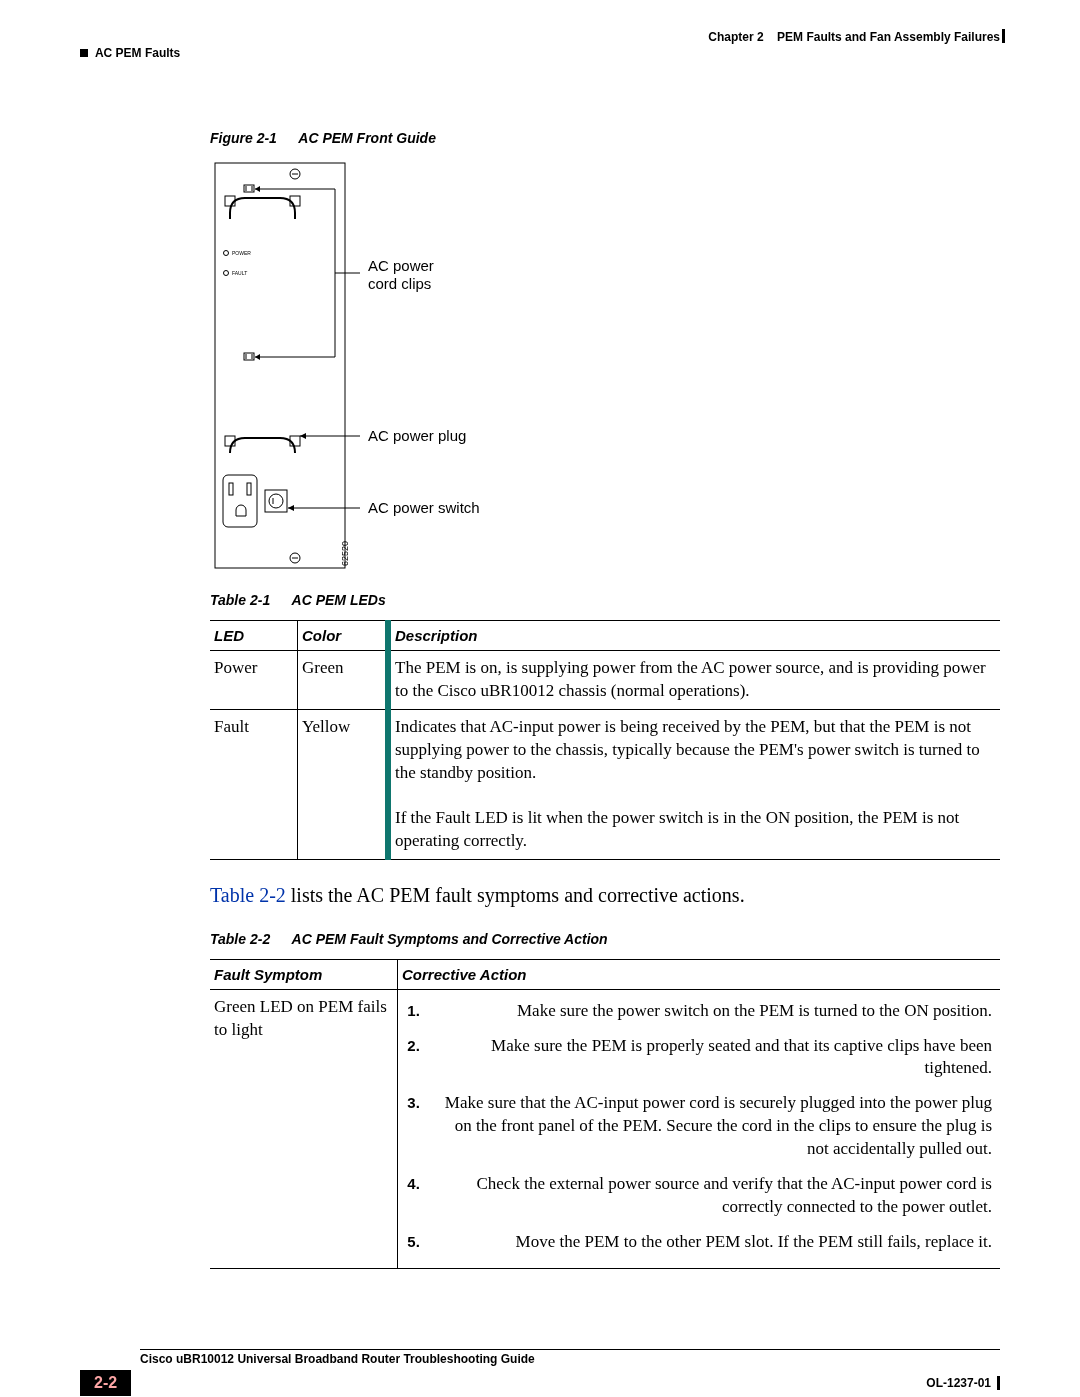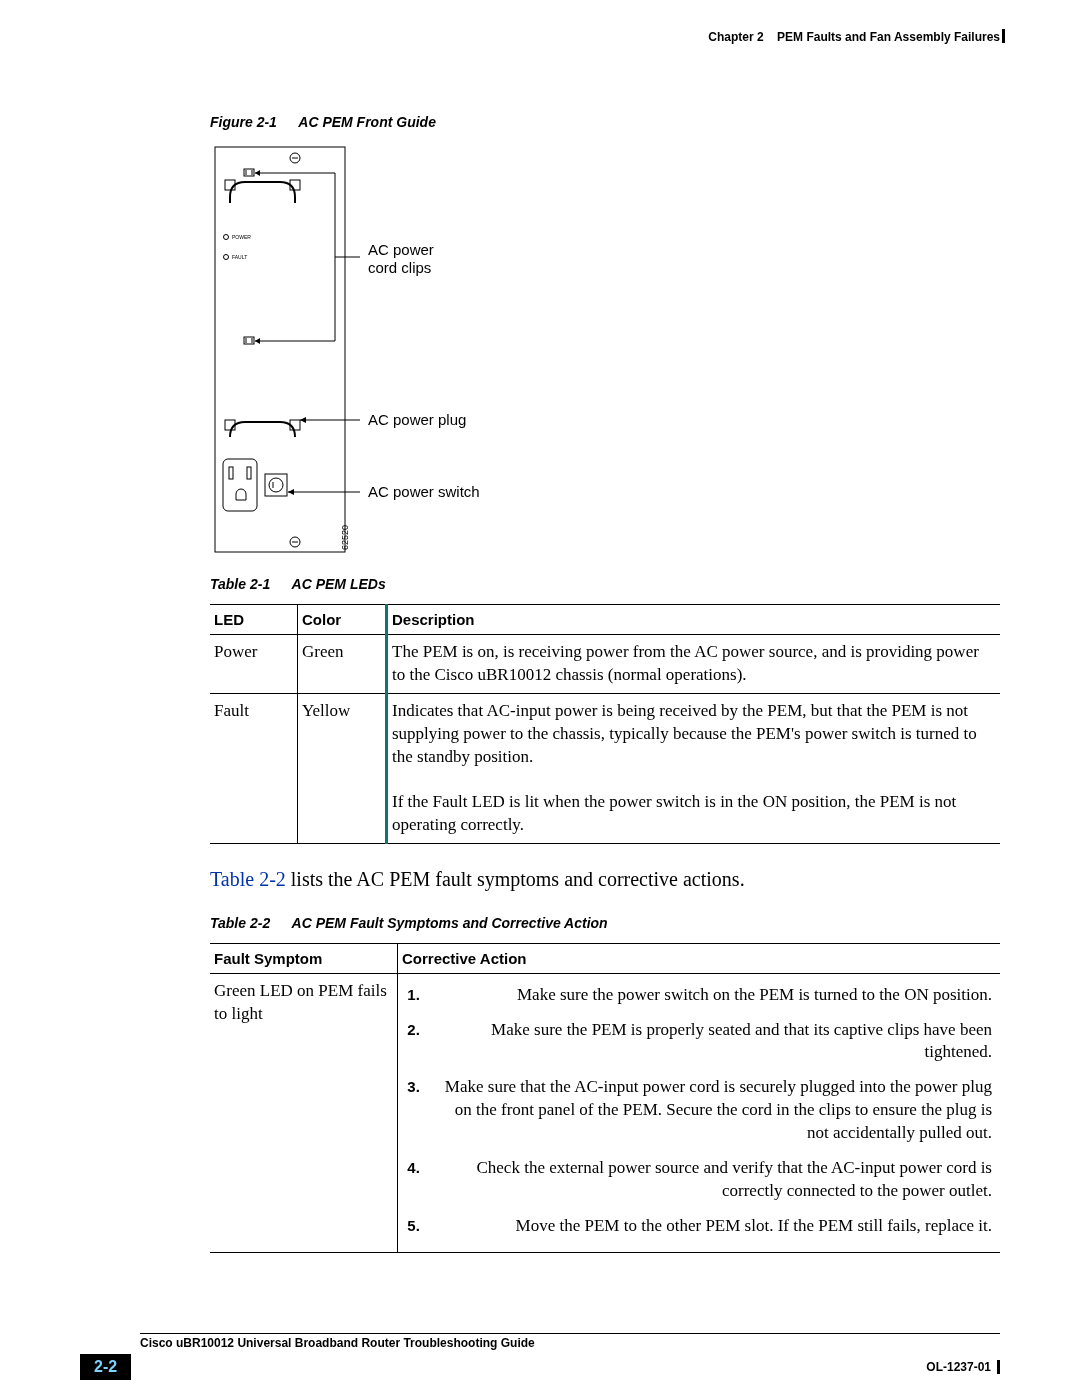--- a/index.html
+++ b/index.html
@@ -84,30 +84,31 @@
   }
   table.ct th {
     font-family: Arial, Helvetica, sans-serif;
     font-size: 15px;
     font-weight: bold;
     text-align: left;
     border-top: 1px solid #000;
     border-bottom: 1px solid #000;
     padding: 6px 8px 6px 4px;
     vertical-align: top;
+    font-style: italic;
   }
   table.ct td {
     padding: 6px 8px 6px 4px;
     vertical-align: top;
     line-height: 1.35;
   }
   table.ct tr.sepabove td { border-top: 1px solid #000; }
   table.ct tr.lastrow td { border-bottom: 1px solid #000; }
   .col-led   { width: 75px;  border-right: 1px solid #000; }
-  .col-color { width: 75px;  border-right: 3px solid #0f766e; }
+  .col-color { width: 75px;  border-right: 6px solid #0f766e; }
   .col-desc  { }
   .col-fs    { width: 175px; border-right: 1px solid #000; }
   .col-ca    { }
   ol.steps {
     margin: 0;
     padding-left: 22px;
   }
   ol.steps li {
     padding: 4px 0 8px 6px;
     text-align: right;
@@ -132,21 +133,21 @@
     margin-left: 60px;
     padding-top: 2px;
   }
   .footer-row {
     margin-top: 4px;
     display: flex;
     align-items: center;
   }
   .pagenum {
     background: #000;
-    color: #7dd3fc;
+    color: #fca5a5;
     font-family: Arial, Helvetica, sans-serif;
     font-weight: bold;
     font-size: 16px;
     padding: 4px 14px;
     margin-right: 4px;
   }
   .footer-right {
     margin-left: auto;
     font-family: Arial, Helvetica, sans-serif;
     font-size: 12px;
@@ -162,20 +163,24 @@
 </head>
 <body>
 
 <div class="page">
 
   <div class="header">
     <div class="header-right">
       <span>Chapter 2</span>&nbsp;&nbsp;&nbsp;
       <span>PEM Faults and Fan Assembly Failures</span>
       <span class="header-bar"></span>
+    </div>
+    <div class="header-left">
+      <span class="header-bullet"></span>
+      <span>AC PEM Faults</span>
     </div>
   </div>
 
   <div class="content">
 
     <div class="caption">
       <span class="capno">Figure 2-1</span>
       <span>AC PEM Front Guide</span>
     </div>
 
@@ -253,21 +258,21 @@
     <table class="ct">
       <tbody>
           <tr>
         <th class="col-led">LED</th>
         <th class="col-color">Color</th>
         <th class="col-desc">Description</th>
       </tr>
       <tr class="sepabove">
         <td class="col-led">Power</td>
         <td class="col-color">Green</td>
-        <td class="col-desc">The PEM is on, is receiving power from the AC power source, and is providing power to the Cisco uBR10012 chassis (normal operations).</td>
+        <td class="col-desc">The PEM is on, is supplying power from the AC power source, and is providing power to the Cisco uBR10012 chassis (normal operations).</td>
       </tr>
       <tr class="sepabove lastrow">
         <td class="col-led">Fault</td>
         <td class="col-color">Yellow</td>
         <td class="col-desc">
           <div>Indicates that AC-input power is being received by the PEM, but that the PEM is not supplying power to the chassis, typically because the PEM's power switch is turned to the standby position.</div>
           <div style="margin-top:22px">If the Fault LED is lit when the power switch is in the ON position, the PEM is not operating correctly.</div>
         </td>
       </tr>
     </tbody>

